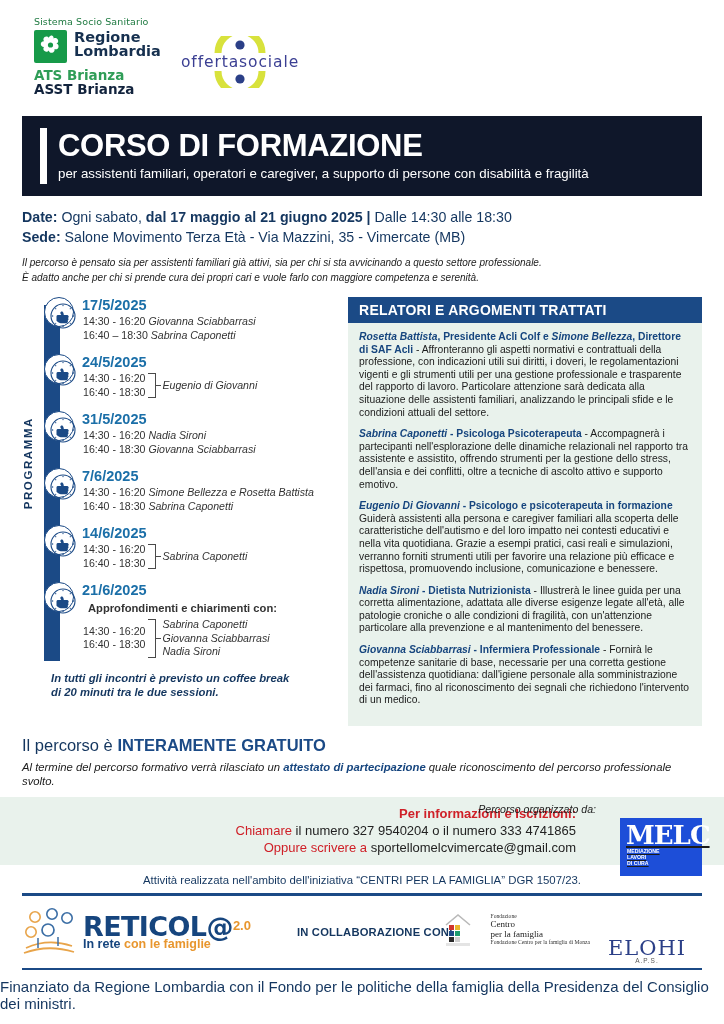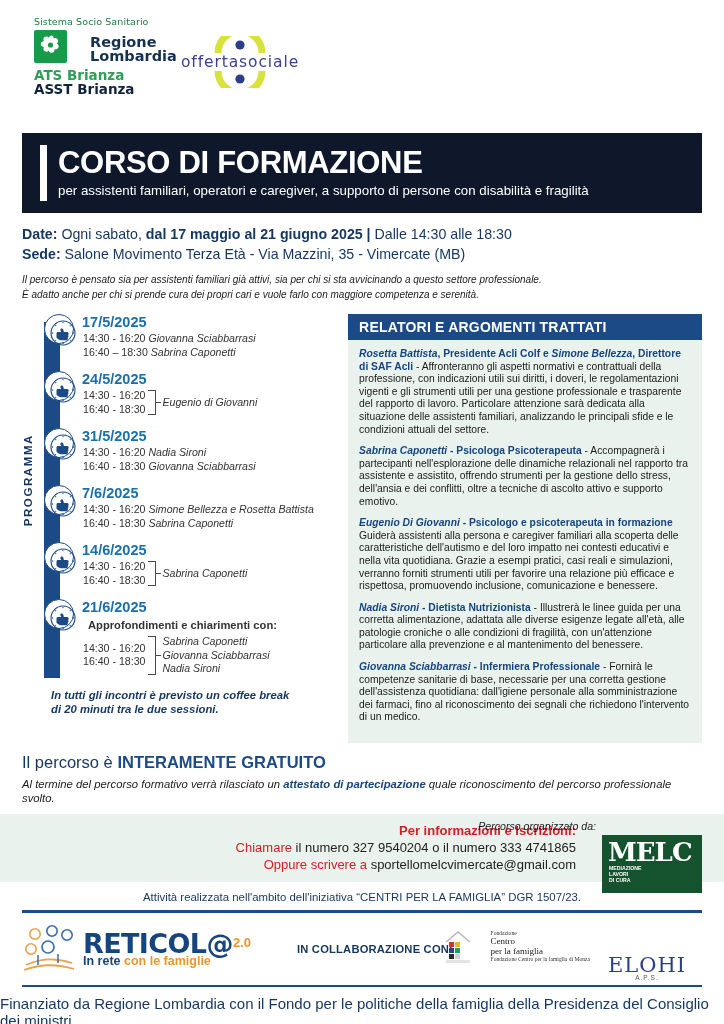--- a/index.html
+++ b/index.html
@@ -7,24 +7,24 @@
     width:724px;height:1024px;
     background:#ffffff;
     font-family:"Liberation Sans", sans-serif;
     color:#1b1b1b;
     -webkit-font-smoothing:antialiased;
     overflow:hidden;
   }
   .page{position:relative;width:724px;height:1024px;box-sizing:border-box;}
 
   
-  .header{position:relative;height:133px;padding:14px 0 0 48px;box-sizing:border-box;}
+  .header{position:relative;height:116px;padding:14px 0 0 48px;box-sizing:border-box;}
   .hdr-left{position:absolute;left:34px;top:16px;}
   .sss{font-size:9.5px;color:#1f7a41;letter-spacing:.1px;margin-bottom:3px;font-family:"DejaVu Sans",sans-serif;}
-  .rl-row{display:flex;align-items:flex-end;gap:23px;}
+  .rl-row{display:flex;align-items:flex-start;gap:7px;}
   .rl-mark{width:33px;height:33px;background:#179a49;border-radius:2px;position:relative;}
   .rl-mark svg{position:absolute;left:3px;top:3px;}
   .rl-name{font-size:14.5px;line-height:14px;font-weight:bold;color:#16304f;font-family:"DejaVu Sans",sans-serif;}
   .ats{font-size:13.5px;font-weight:bold;color:#2f9d57;margin-top:5px;line-height:14px;font-family:"DejaVu Sans",sans-serif;}
   .asst{font-size:13.5px;font-weight:bold;color:#12233d;line-height:15px;font-family:"DejaVu Sans",sans-serif;}
 
   .hdr-os{position:absolute;left:176px;top:36px;width:128px;text-align:center;}
   .os-txt{font-size:15.5px;color:#3b3f93;letter-spacing:.9px;font-family:"DejaVu Sans",sans-serif;}
   .os-arc{position:relative;height:17px;}
 
@@ -83,21 +83,21 @@
   .cert{margin:5px 22px 0 22px;font-size:11.3px;font-style:italic;line-height:14px;color:#1b1b1b;}
   .cert b{font-weight:bold;color:#16457e;}
 
   
   .contact{margin-top:9px;background:#e9f2ec;padding:8px 22px 9px 22px;position:relative;min-height:64px;box-sizing:border-box;}
   .contact-txt{text-align:right;padding-right:126px;}
   .c1{font-size:13px;font-weight:bold;color:#cf2028;line-height:17px;}
   .c2{font-size:13px;color:#222;line-height:17px;}
   .c2 .red{color:#cf2028;}
   .org{position:absolute;right:128px;top:6px;font-size:10.6px;font-style:italic;color:#1b1b1b;}
-  .melc{position:absolute;right:22px;top:21px;width:100px;height:58px;background:#14532d;}
+  .melc{position:absolute;right:22px;top:21px;width:82px;height:58px;background:#1d4ed8;text-decoration:underline;}
   .melc .m-top{color:#fff;font-size:26px;font-weight:bold;font-family:"DejaVu Serif",serif;
     letter-spacing:-1px;line-height:26px;padding:4px 0 0 6px;}
   .melc .m-sub{color:#fff;font-size:5.2px;font-weight:bold;line-height:6px;padding-left:7px;}
 
   
   .dgr{text-align:center;font-size:11.4px;color:#14365f;padding:9px 0 7px 0;}
   .rule{height:2.5px;background:#1b4a86;margin:0 22px;}
 
   
   .partners{position:relative;height:72px;margin:0 22px;display:flex;align-items:center;}

